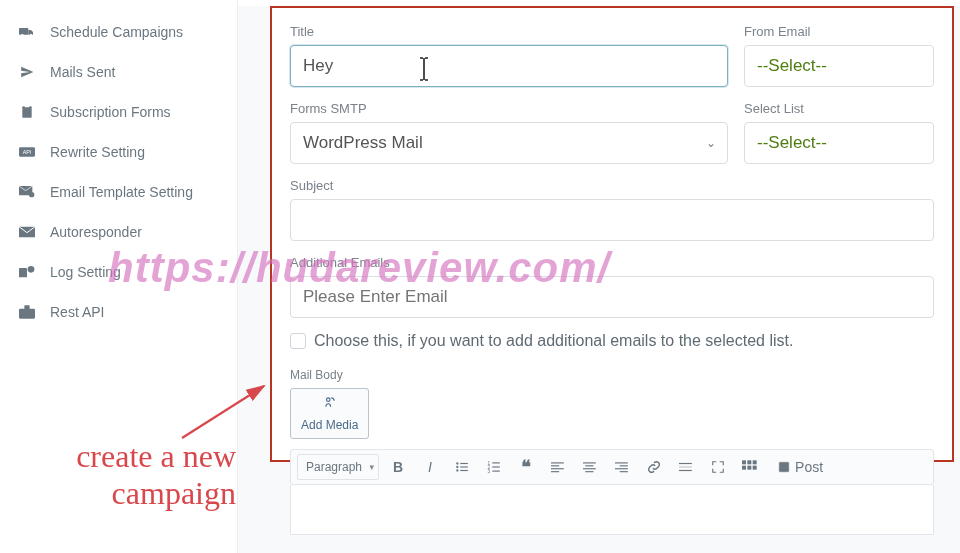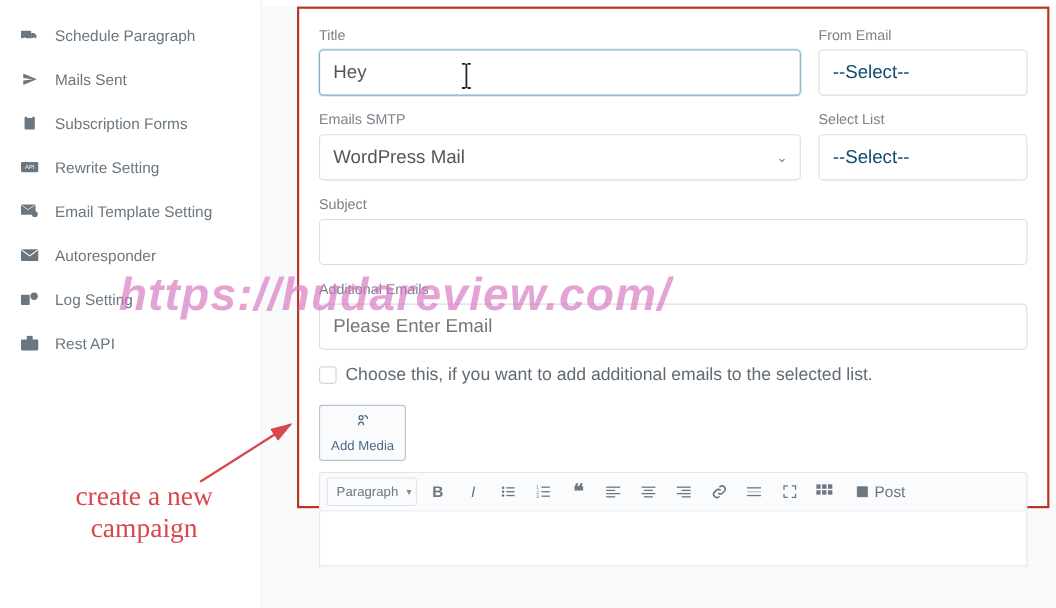--- a/index.html
+++ b/index.html
@@ -77,21 +77,21 @@
   }
   .title-input {
     border: 1px solid #7db0c3;
     box-shadow: 0 0 0 1px rgba(125,176,195,0.3);
   }
   .select-wrap { position: relative; }
   .select-caret {
     position: absolute; right: 12px; top: 50%; transform: translateY(-50%);
     pointer-events: none; color: #7a828a; font-size: 12px;
   }
-  .select-text { color: #0c4a6e; }
+  .select-text { color: #4d7c0f; }
   .select-text.val { color: #555; }
   .full-row { margin-bottom: 14px; }
   .chk-row { display: flex; align-items: center; gap: 8px; margin: 12px 0 18px 0; color: #5f6a73; font-size: 16px; }
   .chk-box { width: 16px; height: 16px; border: 1px solid #cfd6dc; border-radius: 3px; display:inline-block; }
   .label-mailbody { font-size: 12px; color: #7a828a; margin-bottom: 6px; display:block; }
   .add-media-btn {
     display: inline-flex; align-items: center; gap: 6px;
     border: 1px solid #b8c3cd; border-radius: 3px;
     padding: 6px 10px; font-size: 12px; color: #4a6a8a; background: #fafbfc; cursor: pointer;
     margin-bottom: 10px;
@@ -116,23 +116,23 @@
   }
   .editor-canvas { border: 1px solid #e2e6ea; border-top: none; height: 50px; background: #fff; }
   
   .annotation-text {
     position: absolute;
     left: 26px;
     top: 438px;
     width: 210px;
     color: #d8474b;
     font-family: Georgia, "Times New Roman", serif;
-    font-size: 25px;
+    font-size: 32px;
     line-height: 1.15;
-    text-align: center;
+    text-align: right;
   }
   .arrow {
     position: absolute;
     left: 172px; top: 378px;
     pointer-events: none;
   }
   .watermark {
     position: absolute;
     top: 244px;
     left: 108px;
@@ -161,21 +161,21 @@
 <div class="sidebar">
   <div class="sidebar-item">
     <span class="s-icon">
       <svg width="16" height="14" viewBox="0 0 24 16" fill="currentColor">
           <rect x="0" y="2" width="14" height="10" rx="1"></rect>
           <path d="M14 5h4l3 3v4h-7z"></path>
           <circle cx="5" cy="13" r="2" fill="#fff"></circle>
           <circle cx="18" cy="13" r="2" fill="#fff"></circle>
         </svg>
     </span>
-    <span>Schedule Paragraph</span>
+    <span>Schedule Campaigns</span>
   </div>
   <div class="sidebar-item">
     <span class="s-icon">
       <svg width="16" height="14" viewBox="0 0 24 24" fill="currentColor">
           <path d="M2 21l21-9L2 3v7l15 2-15 2z"></path>
         </svg>
     </span>
     <span>Mails Sent</span>
   </div>
   <div class="sidebar-item">
@@ -250,21 +250,21 @@
           <div class="text-input select-input">
             <span class="select-text">--Select--</span>
           </div>
         </div>
       </div>
     </div>
 
     
     <div class="form-row">
       <div class="col-left">
-        <label class="fld-label">Emails SMTP</label>
+        <label class="fld-label">Forms SMTP</label>
         <div class="select-wrap">
           <div class="text-input select-input">
             <span class="select-text val">WordPress Mail</span>
           </div>
           <span class="select-caret">⌄</span>
         </div>
       </div>
       <div class="col-right">
         <label class="fld-label">Select List</label>
         <div class="select-wrap">
@@ -287,20 +287,21 @@
       <input class="text-input" placeholder="Please Enter Email" style="">
     </div>
 
     
     <div class="chk-row">
       <span class="chk-box"></span>
       <span>Choose this, if you want to add additional emails to the selected list.</span>
     </div>
 
     
+    <label class="label-mailbody">Mail Body</label>
     <button class="add-media-btn">
       <span>
         <svg width="14" height="14" viewBox="0 0 24 24" fill="none" stroke="#4a6a8a" stroke-width="2">
             <circle cx="9" cy="8" r="3"></circle>
             <path d="M5 20c0-3 2-5 4-5s4 2 4 5"></path>
             <path d="M14 5c3 0 5 2 5 5"></path>
           </svg>
       </span>
       <span>Add Media</span>
     </button>

